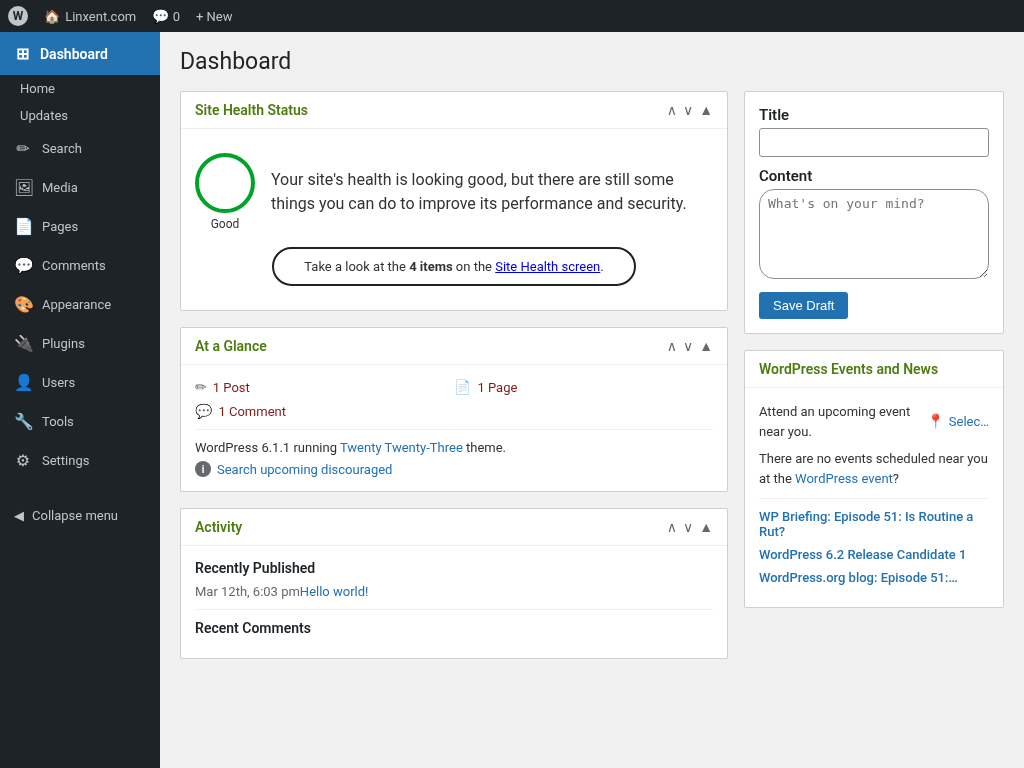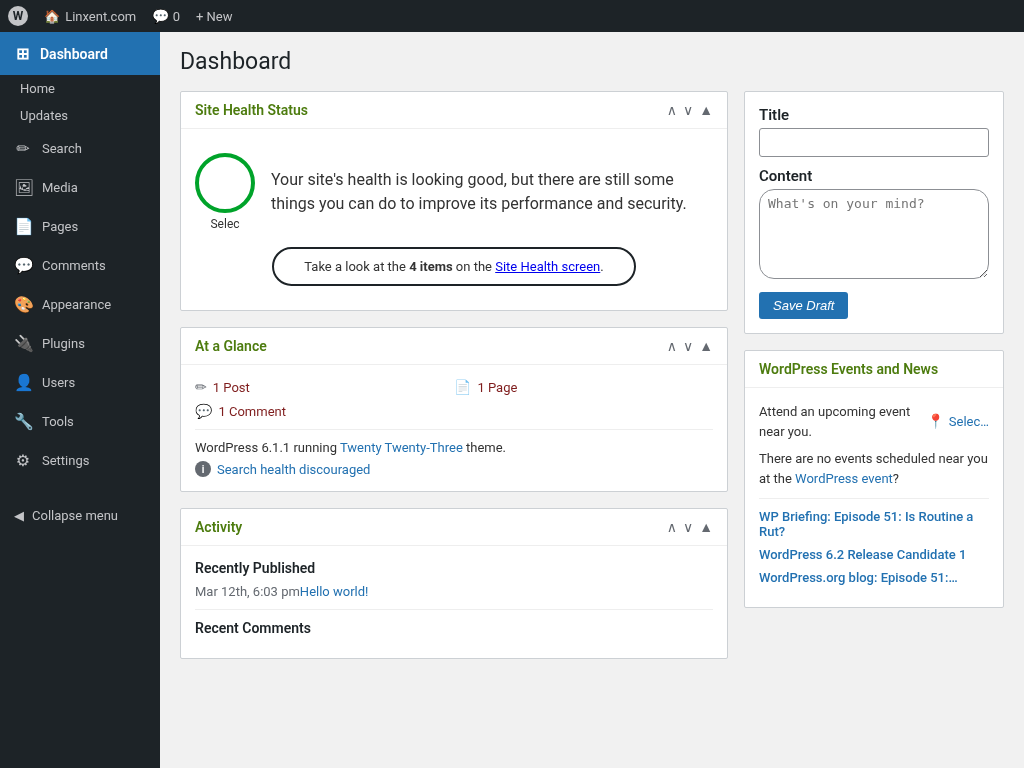--- a/index.html
+++ b/index.html
@@ -242,21 +242,20 @@
       margin-bottom: 10px;
     }
     .btn-save-draft {
       background: #2271b1;
       color: #fff;
       border: none;
       padding: 6px 14px;
       border-radius: 3px;
       cursor: pointer;
       font-size: 13px;
-      font-style: italic;
     }
 
     
     .events-body { font-size: 13px; }
     .events-body p { margin-bottom: 8px; line-height: 1.5; }
     .events-body a { color: #2271b1; text-decoration: none; }
     .events-location { display: flex; align-items: center; gap: 4px; }
     .location-dot { color: #2271b1; font-size: 14px; }
     .news-item { margin-bottom: 8px; font-size: 13px; }
     .news-item a { color: #2271b1; text-decoration: none; font-weight: 500; }
@@ -352,21 +351,21 @@
               <div class="postbox-controls">
                 <span>∧</span>
                 <span>∨</span>
                 <span>▲</span>
               </div>
             </div>
             <div class="postbox-body">
               <div class="site-health-inner">
                 <div style="display:flex;flex-direction:column;align-items:center;gap:4px;">
                   <div class="health-circle"></div>
-                  <span style="font-size:12px;color:#333;">Selec</span>
+                  <span style="font-size:12px;color:#333;">Good</span>
                 </div>
                 <div class="health-text">Your site's health is looking good, but there are still some things you can do to improve its performance and security.</div>
               </div>
               <div style="text-align:center; margin: 0 20px 10px 20px;">
                 <div style="border: 2.5px solid #1d2327; border-radius: 30px; padding: 10px 30px; display:inline-block; font-size:13px;">
                   <span>Take a look at the </span><strong>4 items</strong><span> on the </span><a href="#">Site Health screen</a><span>.</span>
                 </div>
               </div>
             </div>
           </div>
@@ -394,21 +393,21 @@
                   <span class="glance-icon">💬</span>
                   <a href="#">1 Comment</a>
                 </div>
               </div>
               <hr class="divider">
               <p class="glance-full">
                 <span>WordPress 6.1.1 running </span><a href="#">Twenty Twenty-Three</a><span> theme.</span>
               </p>
               <div class="glance-discouraged">
                 <span class="info-icon">i</span>
-                <a href="#">Search health discouraged</a>
+                <a href="#">Search upcoming discouraged</a>
               </div>
             </div>
           </div>
 
           <div class="postbox">
             <div class="postbox-header">
               <h2>Activity</h2>
               <div class="postbox-controls">
                 <span>∧</span>
                 <span>∨</span>

